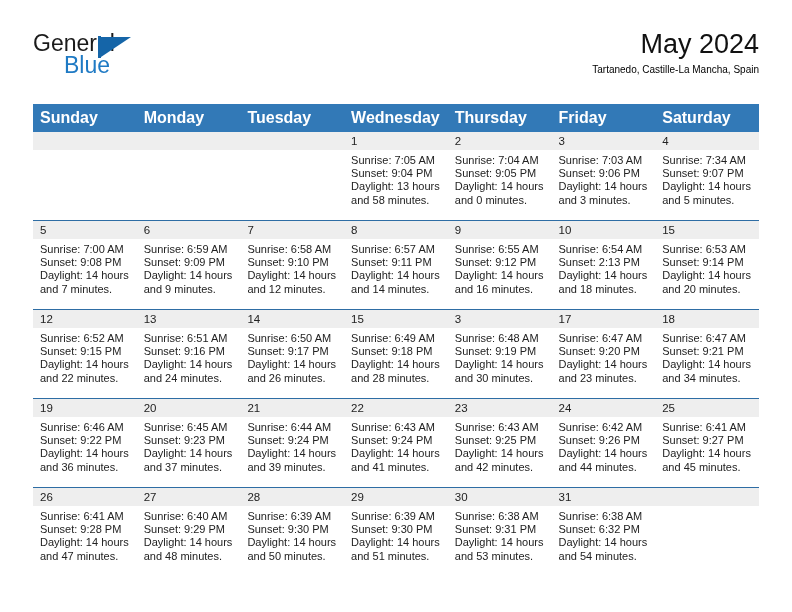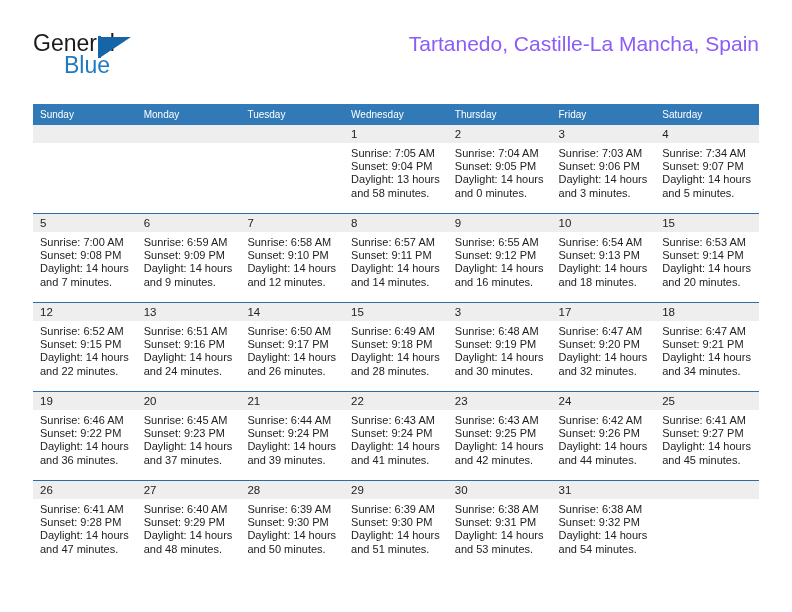--- a/index.html
+++ b/index.html
@@ -83,41 +83,41 @@
     top: 0;
     text-align: right;
   }
   .month-title {
     font-size: 27px;
     color: #111111;
     line-height: 32px;
     white-space: nowrap;
   }
   .location {
-    font-size: 21px;
-    color: #8b5cf6;
+    font-size: 10px;
+    color: #000000;
     line-height: 20px;
-    margin-top: 6px;
+    margin-top: 0;
     white-space: nowrap;
   }
 
   
   .calendar {
     position: absolute;
     left: 33px;
     top: 104px;
     width: 726px;
     border-collapse: collapse;
     table-layout: fixed;
   }
   .calendar th {
     background: #3279b7;
     color: #ffffff;
-    font-size: 10px;
-    font-weight: normal;
+    font-size: 16px;
+    font-weight: bold;
     text-align: left;
     padding: 5px 0 5px 7px;
     height: 11px;
     border: none;
   }
   .calendar td {
     width: 103.71px;
     vertical-align: top;
     padding: 0;
     border: none;
@@ -163,20 +163,21 @@
     <div class="logo">
       <span class="logo-general">General</span>
       <span class="logo-flag">
         <span class="pole"></span>
         <span class="tri"></span>
       </span>
       <span class="logo-blue">Blue</span>
     </div>
 
     <div class="title-block">
+      <div class="month-title">May 2024</div>
       <div class="location">Tartanedo, Castille-La Mancha, Spain</div>
     </div>
 
   </div>
 
   <table class="calendar">
     <thead>
       <tr>
         <th>Sunday</th>
         <th>Monday</th>
@@ -303,21 +304,21 @@
                 <div>Daylight: 14 hours</div>
                 <div>and 16 minutes.</div>
               </div>
             </div>
           </td>
           <td>
             <div class="cell-inner">
               <div class="daynum-band">10</div>
               <div class="cell-body">
                 <div>Sunrise: 6:54 AM</div>
-                <div>Sunset: 9:13 PM</div>
+                <div>Sunset: 2:13 PM</div>
                 <div>Daylight: 14 hours</div>
                 <div>and 18 minutes.</div>
               </div>
             </div>
           </td>
           <td>
             <div class="cell-inner">
               <div class="daynum-band">15</div>
               <div class="cell-body">
                 <div>Sunrise: 6:53 AM</div>
@@ -384,21 +385,21 @@
               </div>
             </div>
           </td>
           <td>
             <div class="cell-inner">
               <div class="daynum-band">17</div>
               <div class="cell-body">
                 <div>Sunrise: 6:47 AM</div>
                 <div>Sunset: 9:20 PM</div>
                 <div>Daylight: 14 hours</div>
-                <div>and 32 minutes.</div>
+                <div>and 23 minutes.</div>
               </div>
             </div>
           </td>
           <td>
             <div class="cell-inner">
               <div class="daynum-band">18</div>
               <div class="cell-body">
                 <div>Sunrise: 6:47 AM</div>
                 <div>Sunset: 9:21 PM</div>
                 <div>Daylight: 14 hours</div>
@@ -540,21 +541,21 @@
                 <div>Daylight: 14 hours</div>
                 <div>and 53 minutes.</div>
               </div>
             </div>
           </td>
           <td>
             <div class="cell-inner">
               <div class="daynum-band">31</div>
               <div class="cell-body">
                 <div>Sunrise: 6:38 AM</div>
-                <div>Sunset: 9:32 PM</div>
+                <div>Sunset: 6:32 PM</div>
                 <div>Daylight: 14 hours</div>
                 <div>and 54 minutes.</div>
               </div>
             </div>
           </td>
           <td class="empty">
             <div class="cell-inner">
               <div class="daynum-band"></div>
             </div>
           </td>

